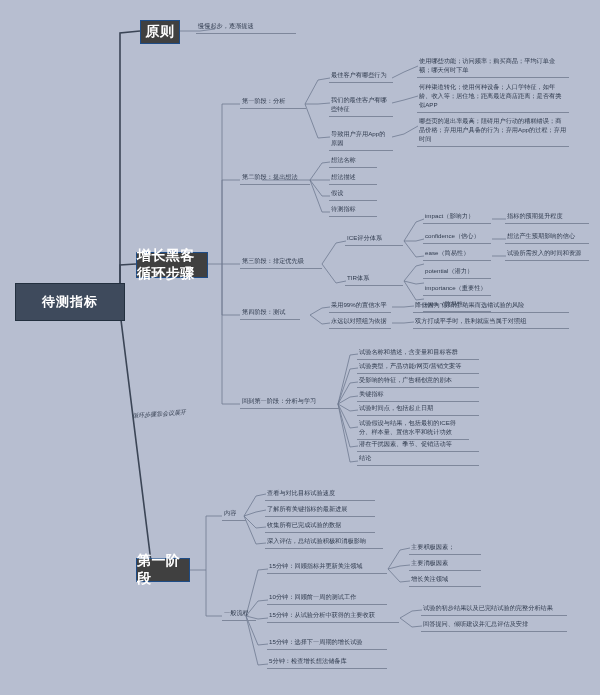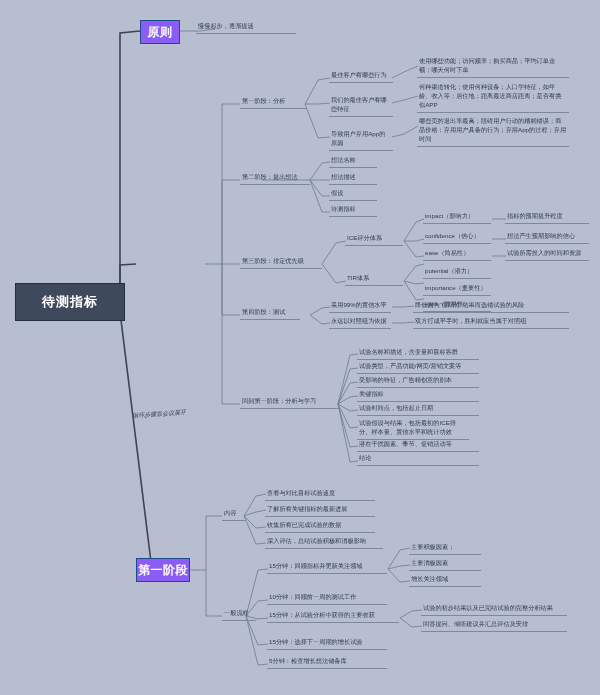--- a/index.html
+++ b/index.html
@@ -34,25 +34,25 @@
     color:#ffffff;
     font-weight:bold;
     font-size:13px;
     letter-spacing:1px;
     display:flex;align-items:center;justify-content:center;
     border-bottom:1px solid #23303f;
   }
   
   .blue-node{
     position:absolute;
-    background:#8b5cf6;
+    background:#404040;
     border:1px solid #1e4c86;
     color:#ffffff;
     font-weight:bold;
-    font-size:12px;
+    font-size:14px;
     letter-spacing:.4px;
     display:flex;align-items:center;justify-content:center;
     border-bottom:1px solid #1e4c86;
   }
   .edge-label{
     position:absolute;
     font-style:italic;
     font-size:6px;
     color:#3a4456;
     border-bottom:none;
@@ -156,20 +156,21 @@
       <path d="M400,618 L412,611 L422,610"></path>
       <path d="M400,618 L412,627 L422,626"></path>
     </g>
   </svg>
 
   <div class="root-node" style="left:15px;top:283px;width:108px;height:36px;">待测指标</div>
 
   <div class="blue-node" style="left:140px;top:20px;width:38px;height:22px;">原则</div>
   <div class="nd" style="left:196px;top:21px;width:100px;">慢慢起步，逐渐提速</div>
 
+  <div class="blue-node" style="left:136px;top:252px;width:70px;height:24px;">增长黑客循环步骤</div>
 
   <div class="nd" style="left:240px;top:96px;width:66px;">第一阶段：分析</div>
   <div class="nd" style="left:329px;top:70px;width:64px;">最佳客户有哪些行为</div>
   <div class="nd" style="left:329px;top:95px;width:64px;">我们的最佳客户有哪些特征</div>
   <div class="nd" style="left:329px;top:129px;width:64px;">导致用户弃用App的原因</div>
   <div class="nd" style="left:417px;top:56px;width:152px;">使用哪些功能；访问频率；购买商品；平均订单金额；哪天何时下单</div>
   <div class="nd" style="left:417px;top:82px;width:152px;">何种渠道转化；使用何种设备；人口学特征，如年龄、收入等；居住地；距离最近商店距离；是否有类似APP</div>
   <div class="nd" style="left:417px;top:116px;width:152px;">哪些页的退出率最高；阻碍用户行动的糟糕错误；商品价格；弃用用户具备的行为；弃用App的过程；弃用时间</div>
 
   <div class="nd" style="left:240px;top:172px;width:70px;">第二阶段：提出想法</div>

